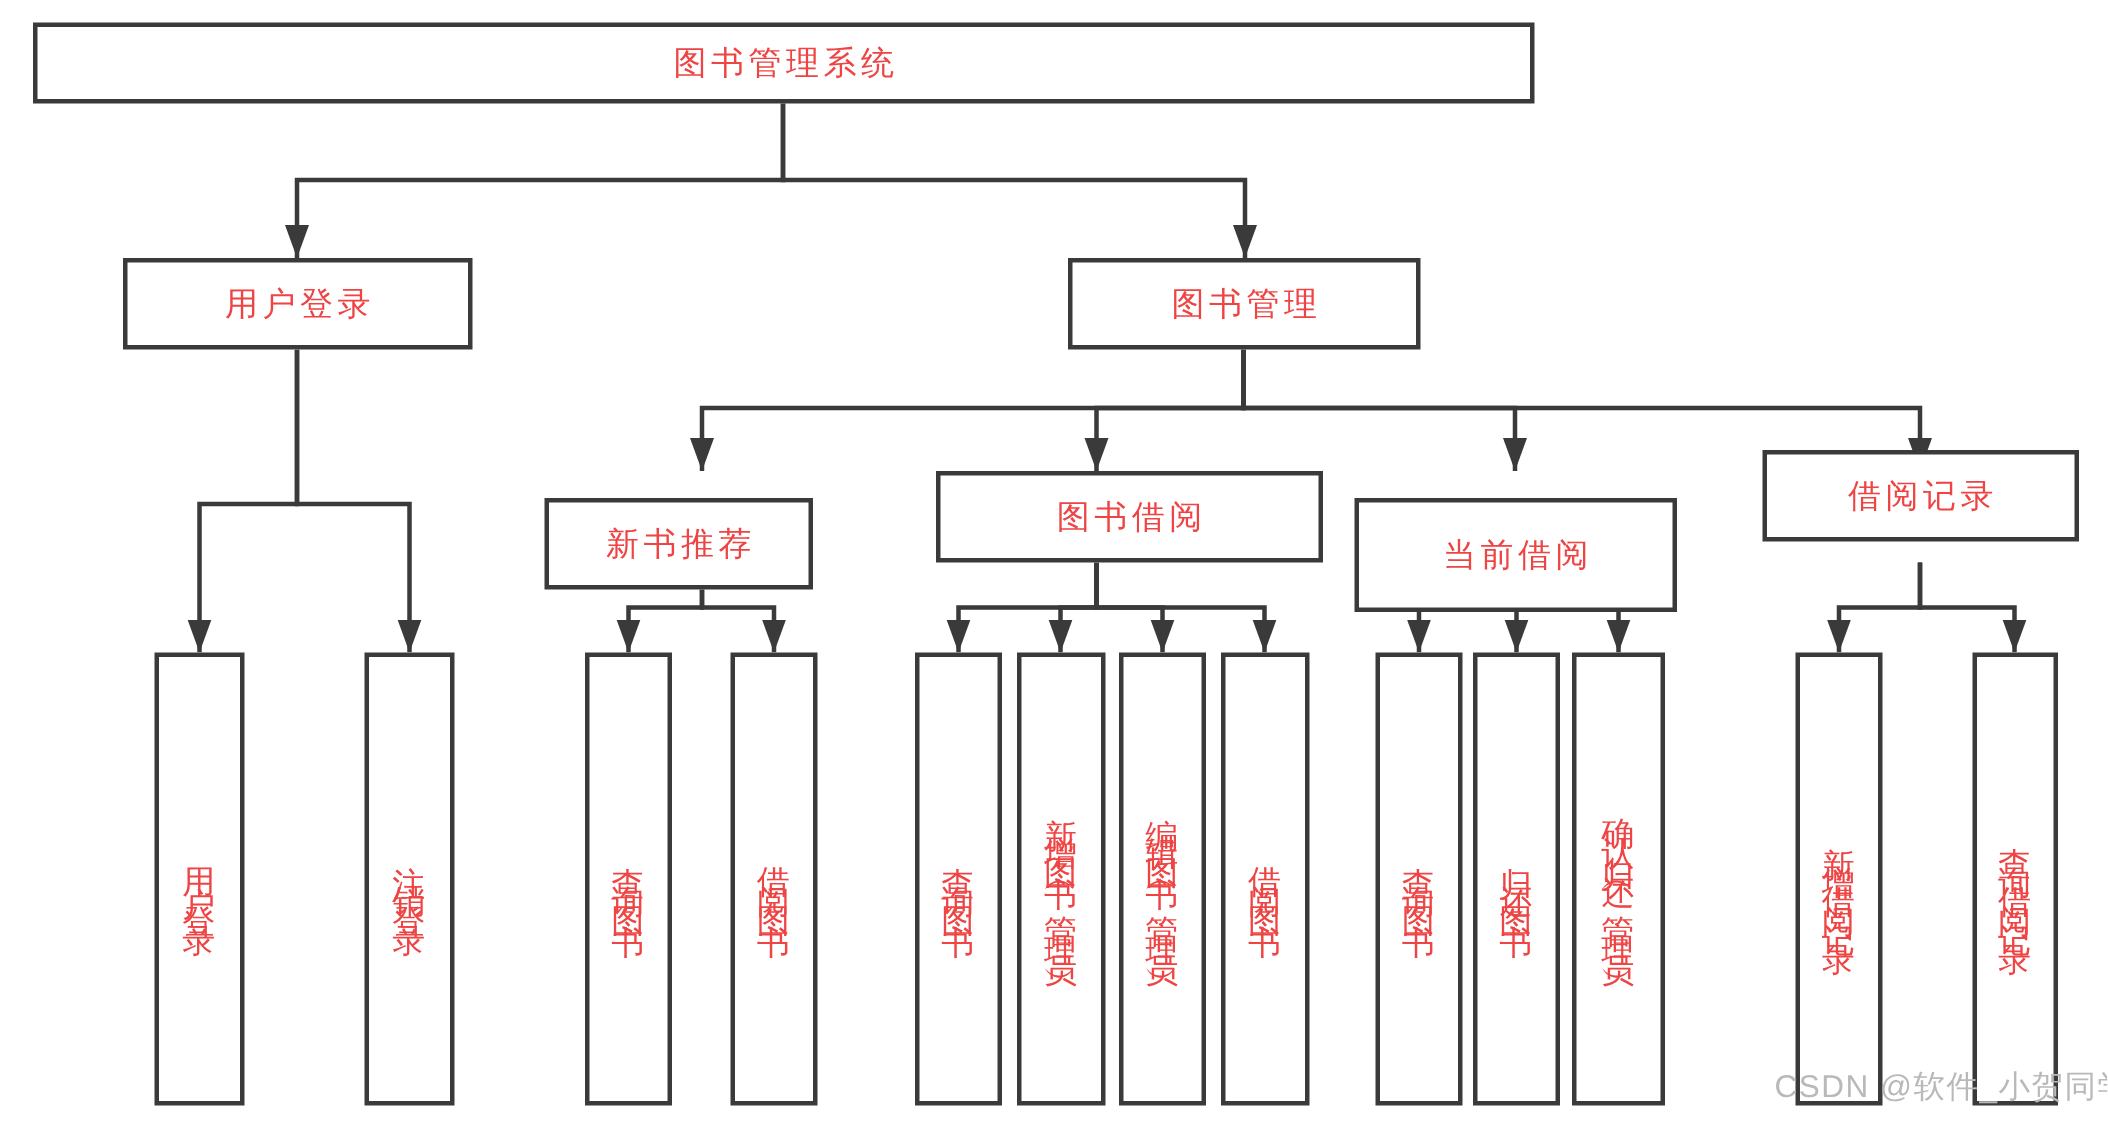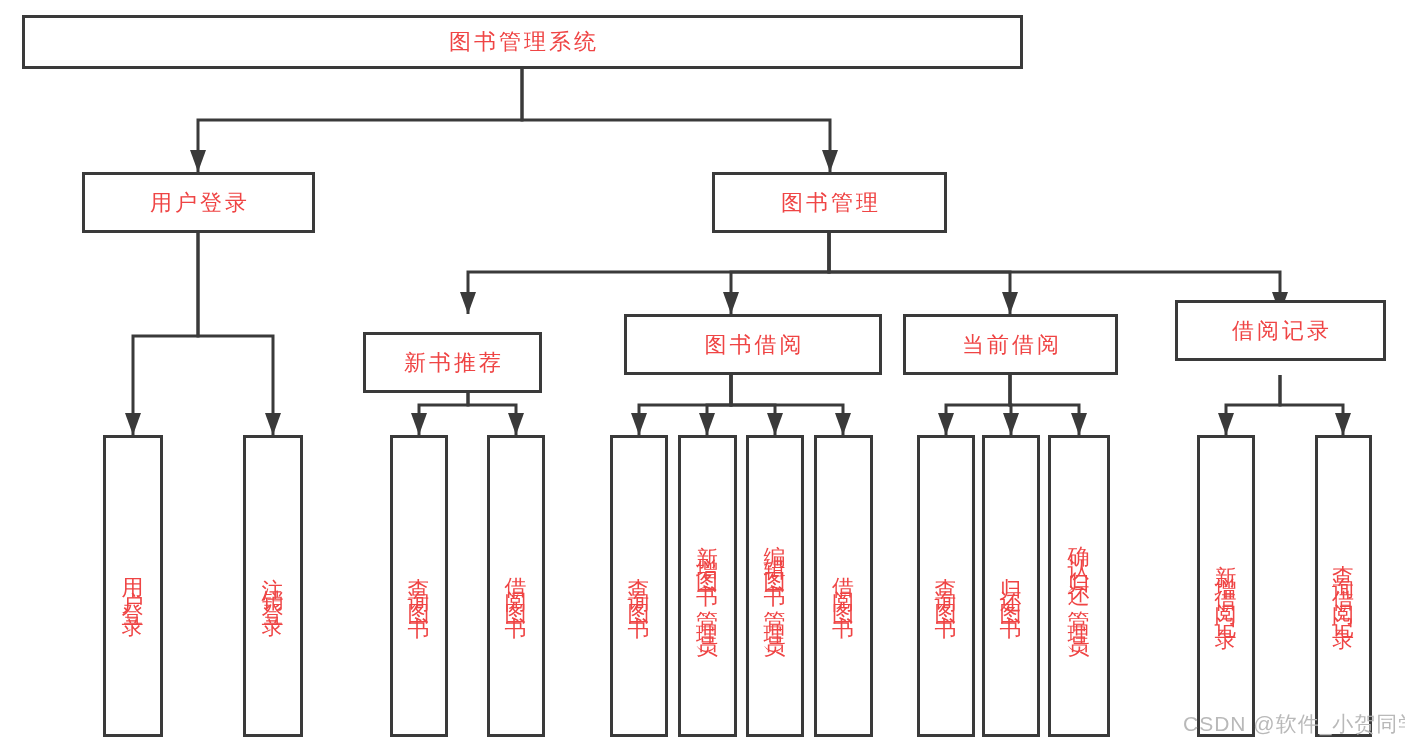--- a/index.html
+++ b/index.html
@@ -98,21 +98,21 @@
   <div class="box h" style="left:712px;top:172px;width:235px;height:61px">
     <span class="lbl">图书管理</span>
   </div>
 
   <div class="box h" style="left:363px;top:332px;width:179px;height:61px">
     <span class="lbl">新书推荐</span>
   </div>
   <div class="box h" style="left:624px;top:314px;width:258px;height:61px">
     <span class="lbl">图书借阅</span>
   </div>
-  <div class="box h" style="left:903px;top:314px;width:215px;height:61px">
+  <div class="box h" style="left:903px;top:332px;width:215px;height:76px">
     <span class="lbl">当前借阅</span>
   </div>
   <div class="box h" style="left:1175px;top:300px;width:211px;height:61px">
     <span class="lbl">借阅记录</span>
   </div>
 
   <div class="box v" style="left:103px;top:435px;width:60px;height:302px">
     <span class="lbl">用户登录</span>
   </div>
   <div class="box v" style="left:243px;top:435px;width:60px;height:302px">

